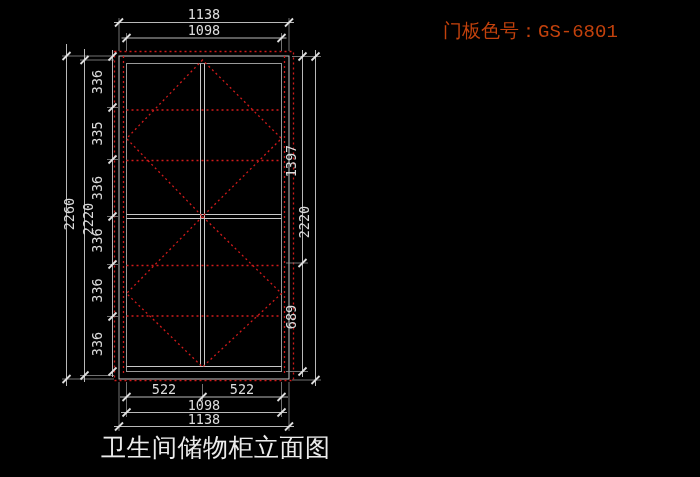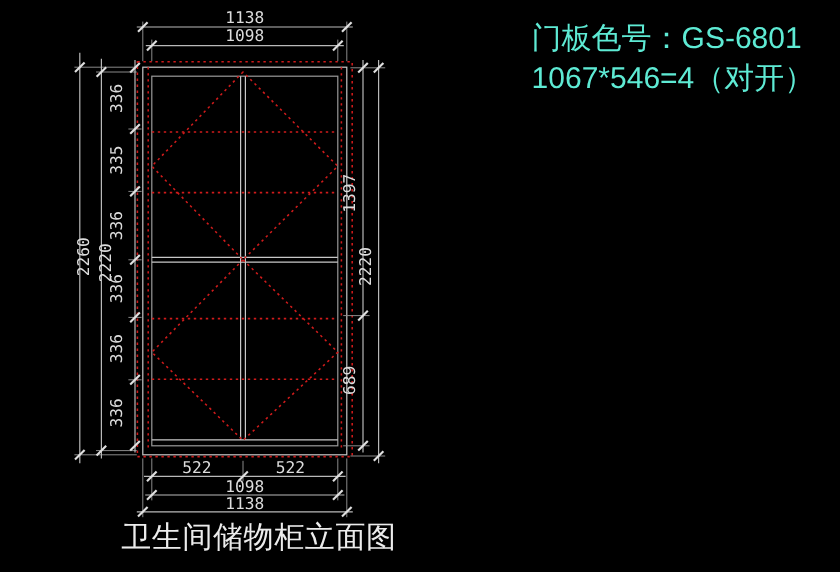--- a/index.html
+++ b/index.html
@@ -12,23 +12,23 @@
   .frame2{stroke:#9a9a9a;stroke-width:1;fill:none;}
   .hid{stroke:#cf1b1b;stroke-width:1.3;fill:none;stroke-dasharray:2 3;}
   .dim{stroke:#b9b9b9;stroke-width:1;fill:none;}
   .ext{stroke:#8f8f8f;stroke-width:0.8;fill:none;}
   .tk{stroke:#e0e0e0;stroke-width:1.8;}
   .dimtext{
     font-family:"DejaVu Sans Mono", monospace;
     font-size:13.5px;fill:#dcdcdc;
   }
   .notes{
-    position:absolute;left:443px;top:16px;color:#5eead4;
-    font-size:25px;line-height:33px;white-space:nowrap;
-    font-family:Liberation Sans, sans-serif;
+    position:absolute;left:443px;top:16px;color:#c2410c;
+    font-size:19px;line-height:33px;white-space:nowrap;
+    font-family:Liberation Mono, monospace;
   }
   .caption{
     position:absolute;left:101px;top:431px;color:#ececec;
     font-size:25px;letter-spacing:0.5px;white-space:nowrap;
     font-family:Liberation Sans, sans-serif;
   }
 </style>
 </head>
 <body>
 
@@ -151,18 +151,17 @@
 
       <text class="dimtext" x="164" y="394">522</text>
       <text class="dimtext" x="242" y="394">522</text>
       <text class="dimtext" x="204" y="410">1098</text>
       <text class="dimtext" x="204" y="424">1138</text>
     </g>
   </svg>
 
   <div class="notes">
     <div>门板色号：GS-6801</div>
-    <div>1067*546=4（对开）</div>
   </div>
 
   <div class="caption">卫生间储物柜立面图</div>
 
 </div>
 
 </body></html>

